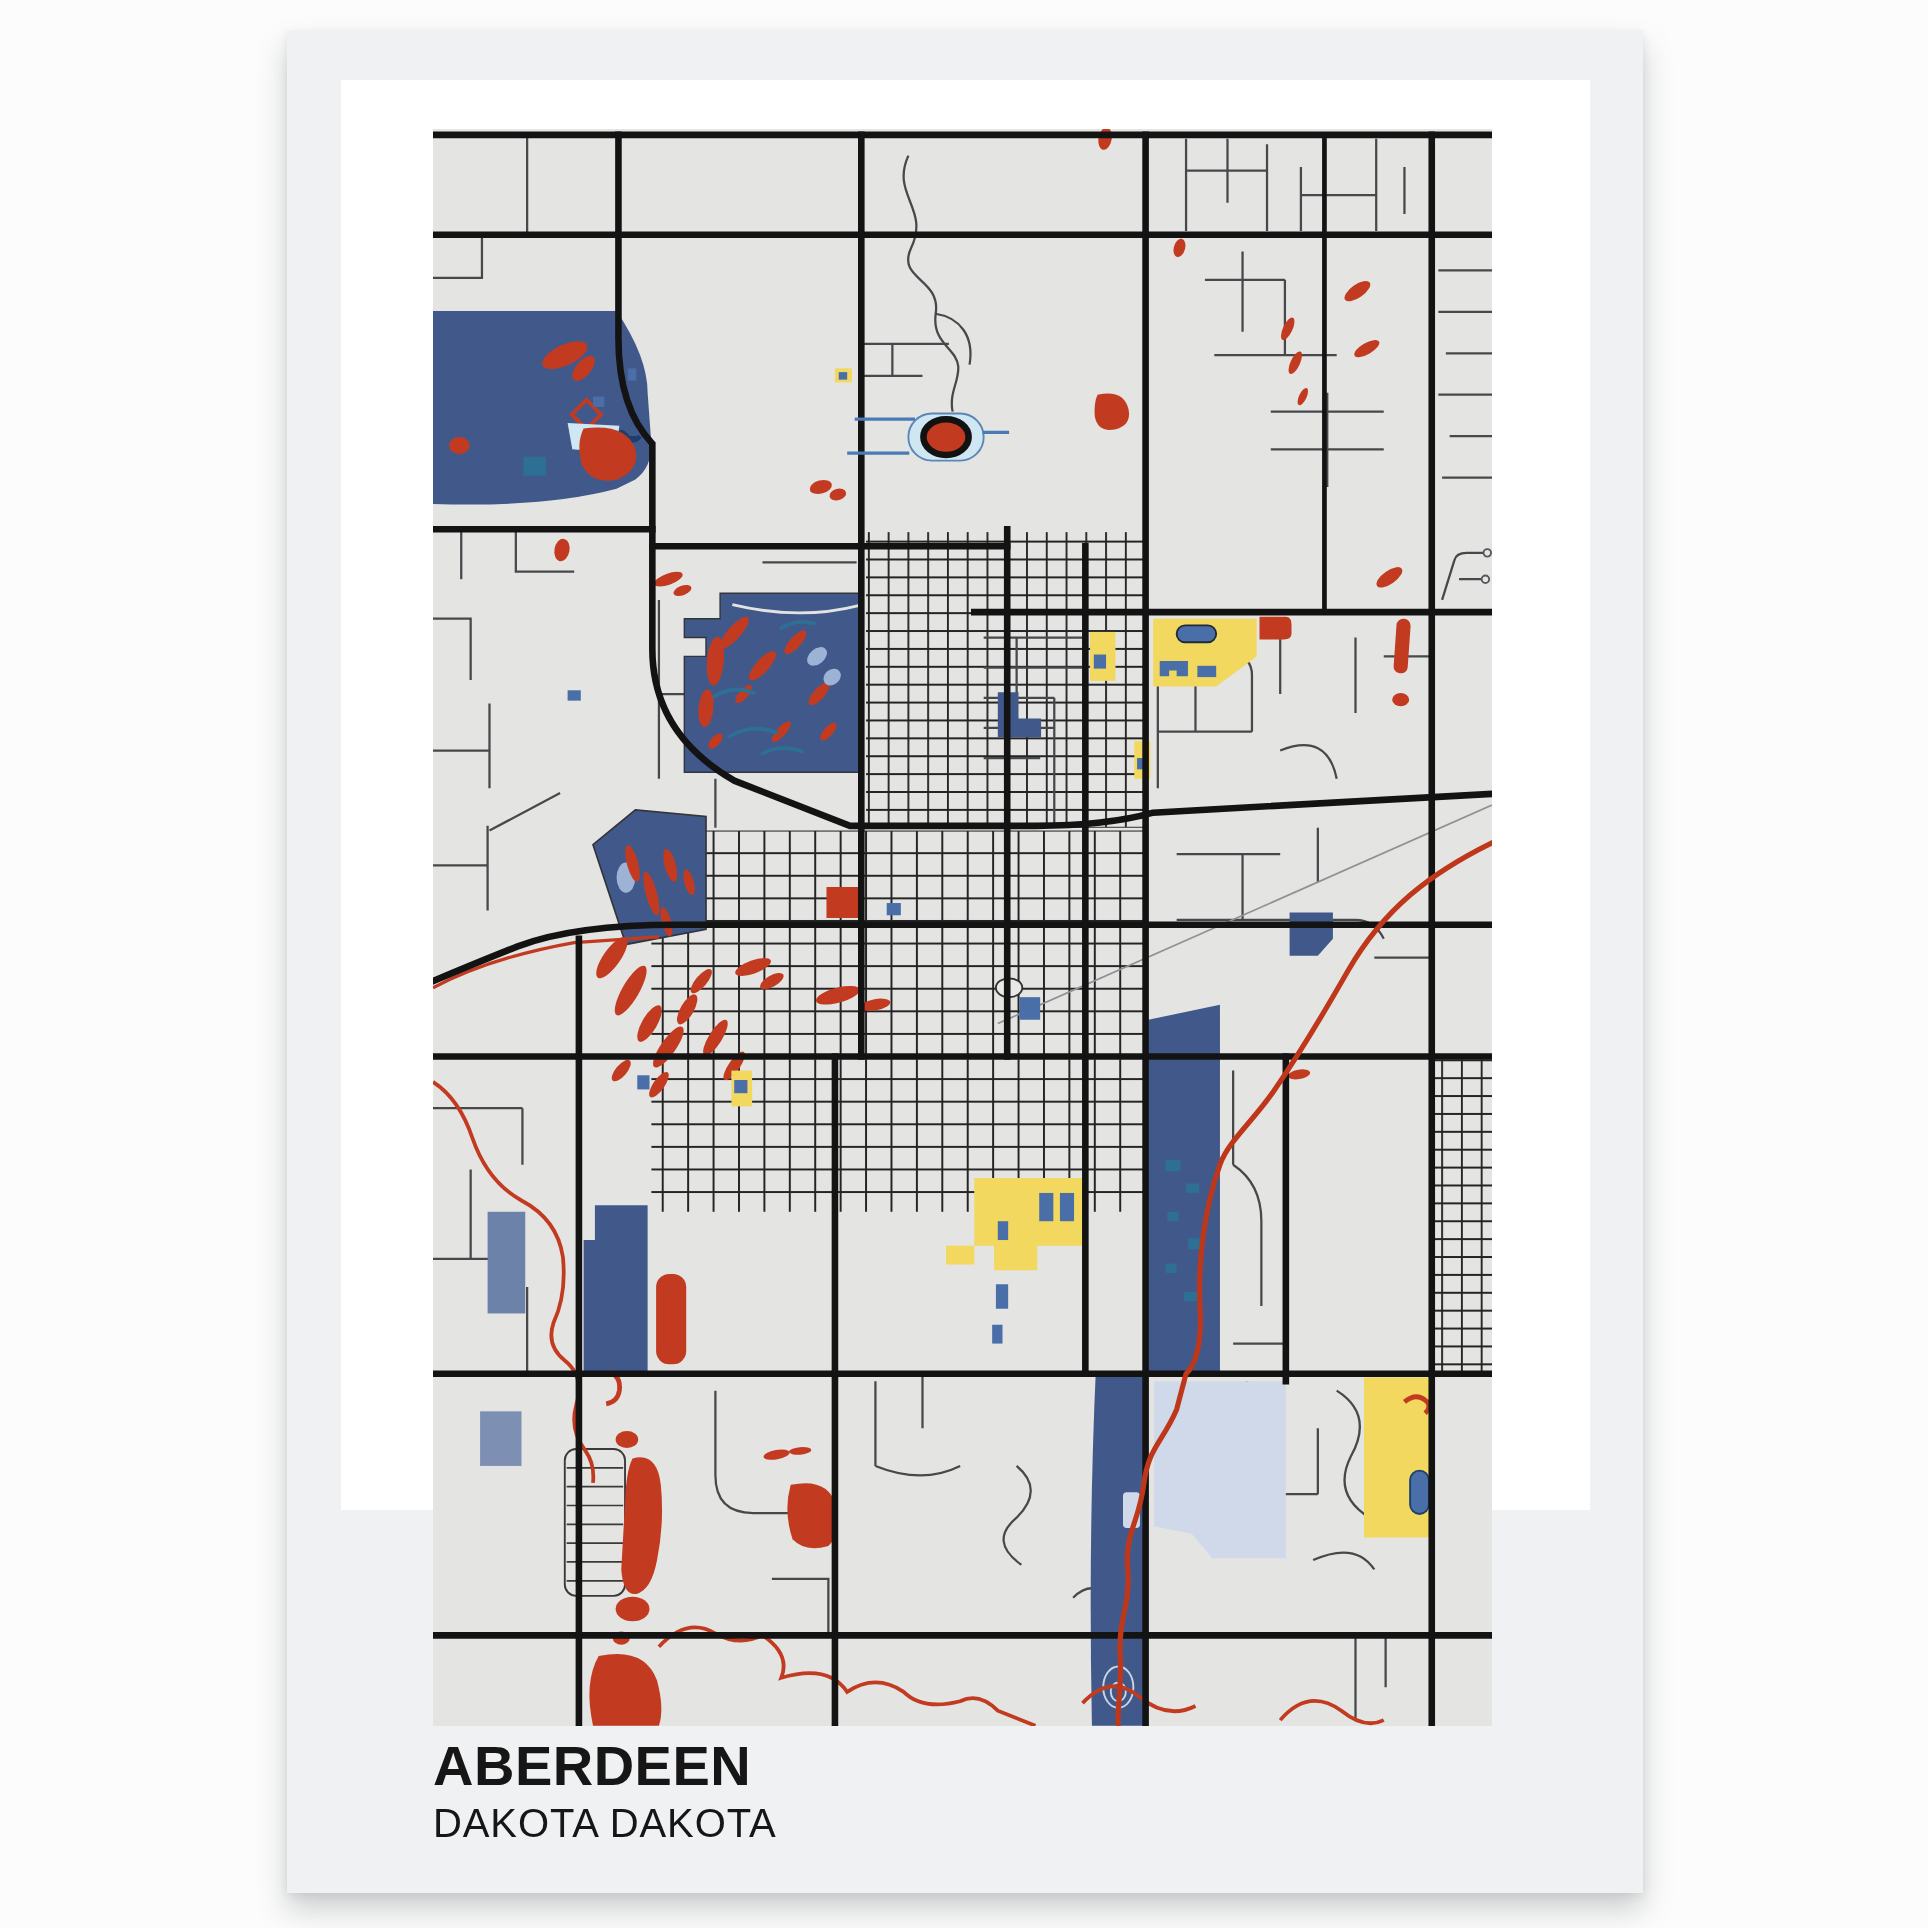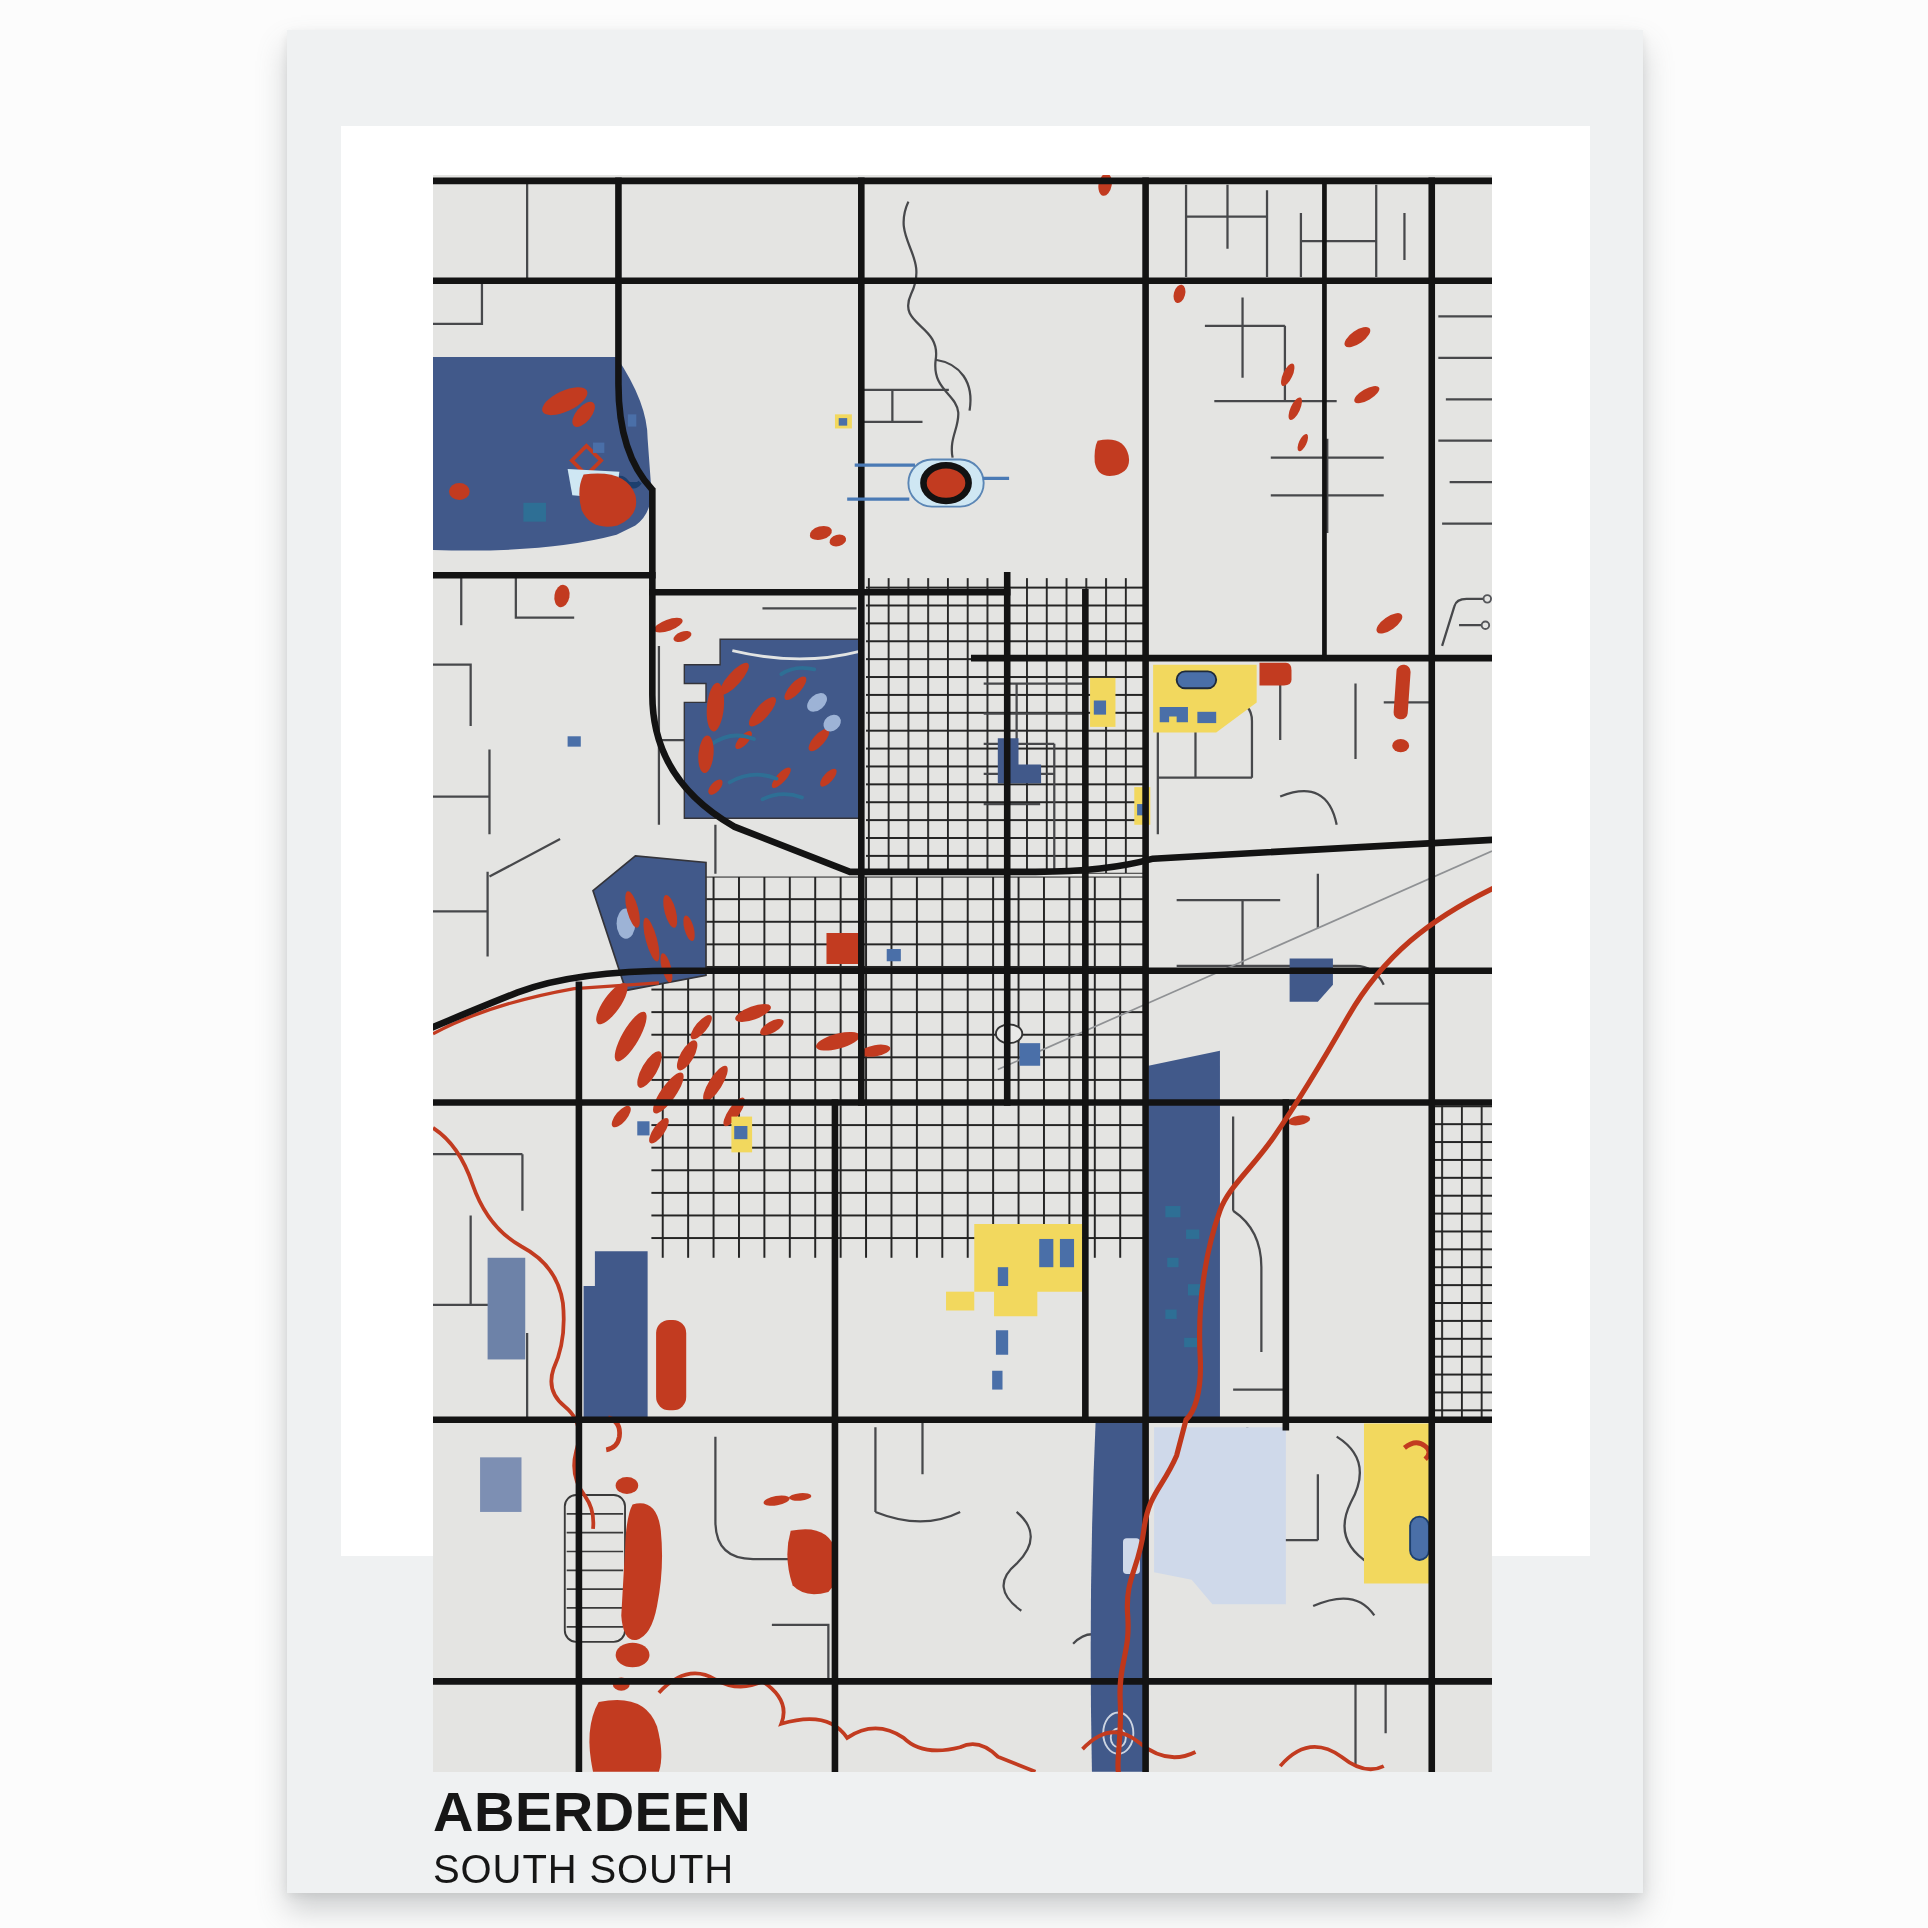--- a/index.html
+++ b/index.html
@@ -10,21 +10,20 @@
     position:relative;overflow:hidden;
   }
   .frame{
     position:absolute;left:287px;top:30px;width:1356px;height:1863px;
     background:var(--c-frame,#eff1f2);
     box-shadow:0 17px 28px rgba(100,105,110,.30), 0 3.8px 9.4px rgba(0,0,0,.08);
   }
   .mat{
     position:absolute;left:54px;top:50px;width:1249px;height:1430px;
     background:var(--c-mat,#ffffff);
-    margin-top:46px;
   }
   .map-wrap{
     position:absolute;left:92px;top:49px;width:1059px;height:1597px;
     background:var(--c-mapbg,#e4e4e2);
   }
   .map-wrap svg{display:block;width:100%;height:100%;}
   .caption{
     position:absolute;left:92px;top:1658px;color:var(--c-title,#161616);
   }
   .caption .city{
@@ -308,17 +307,17 @@
         <g>
           <rect class="pb" x="505" y="302" width="80" height="50" rx="25" stroke="#5b86b5" stroke-width="2"></rect>
           <ellipse class="r" cx="545" cy="327" rx="24" ry="19" stroke="#121212" stroke-width="7"></ellipse>
           <path d="M448,308 H512 M440,344 H506 M584,322 H612" stroke="#4a7ab5" stroke-width="3.5" fill="none"></path>
         </g>
       </svg>
     </div>
 
     <div class="caption">
       <div class="city">ABERDEEN</div>
-      <div class="state">SOUTH SOUTH</div>
+      <div class="state">DAKOTA DAKOTA</div>
     </div>
   </div>
 </div>
 
 
 </body></html>

